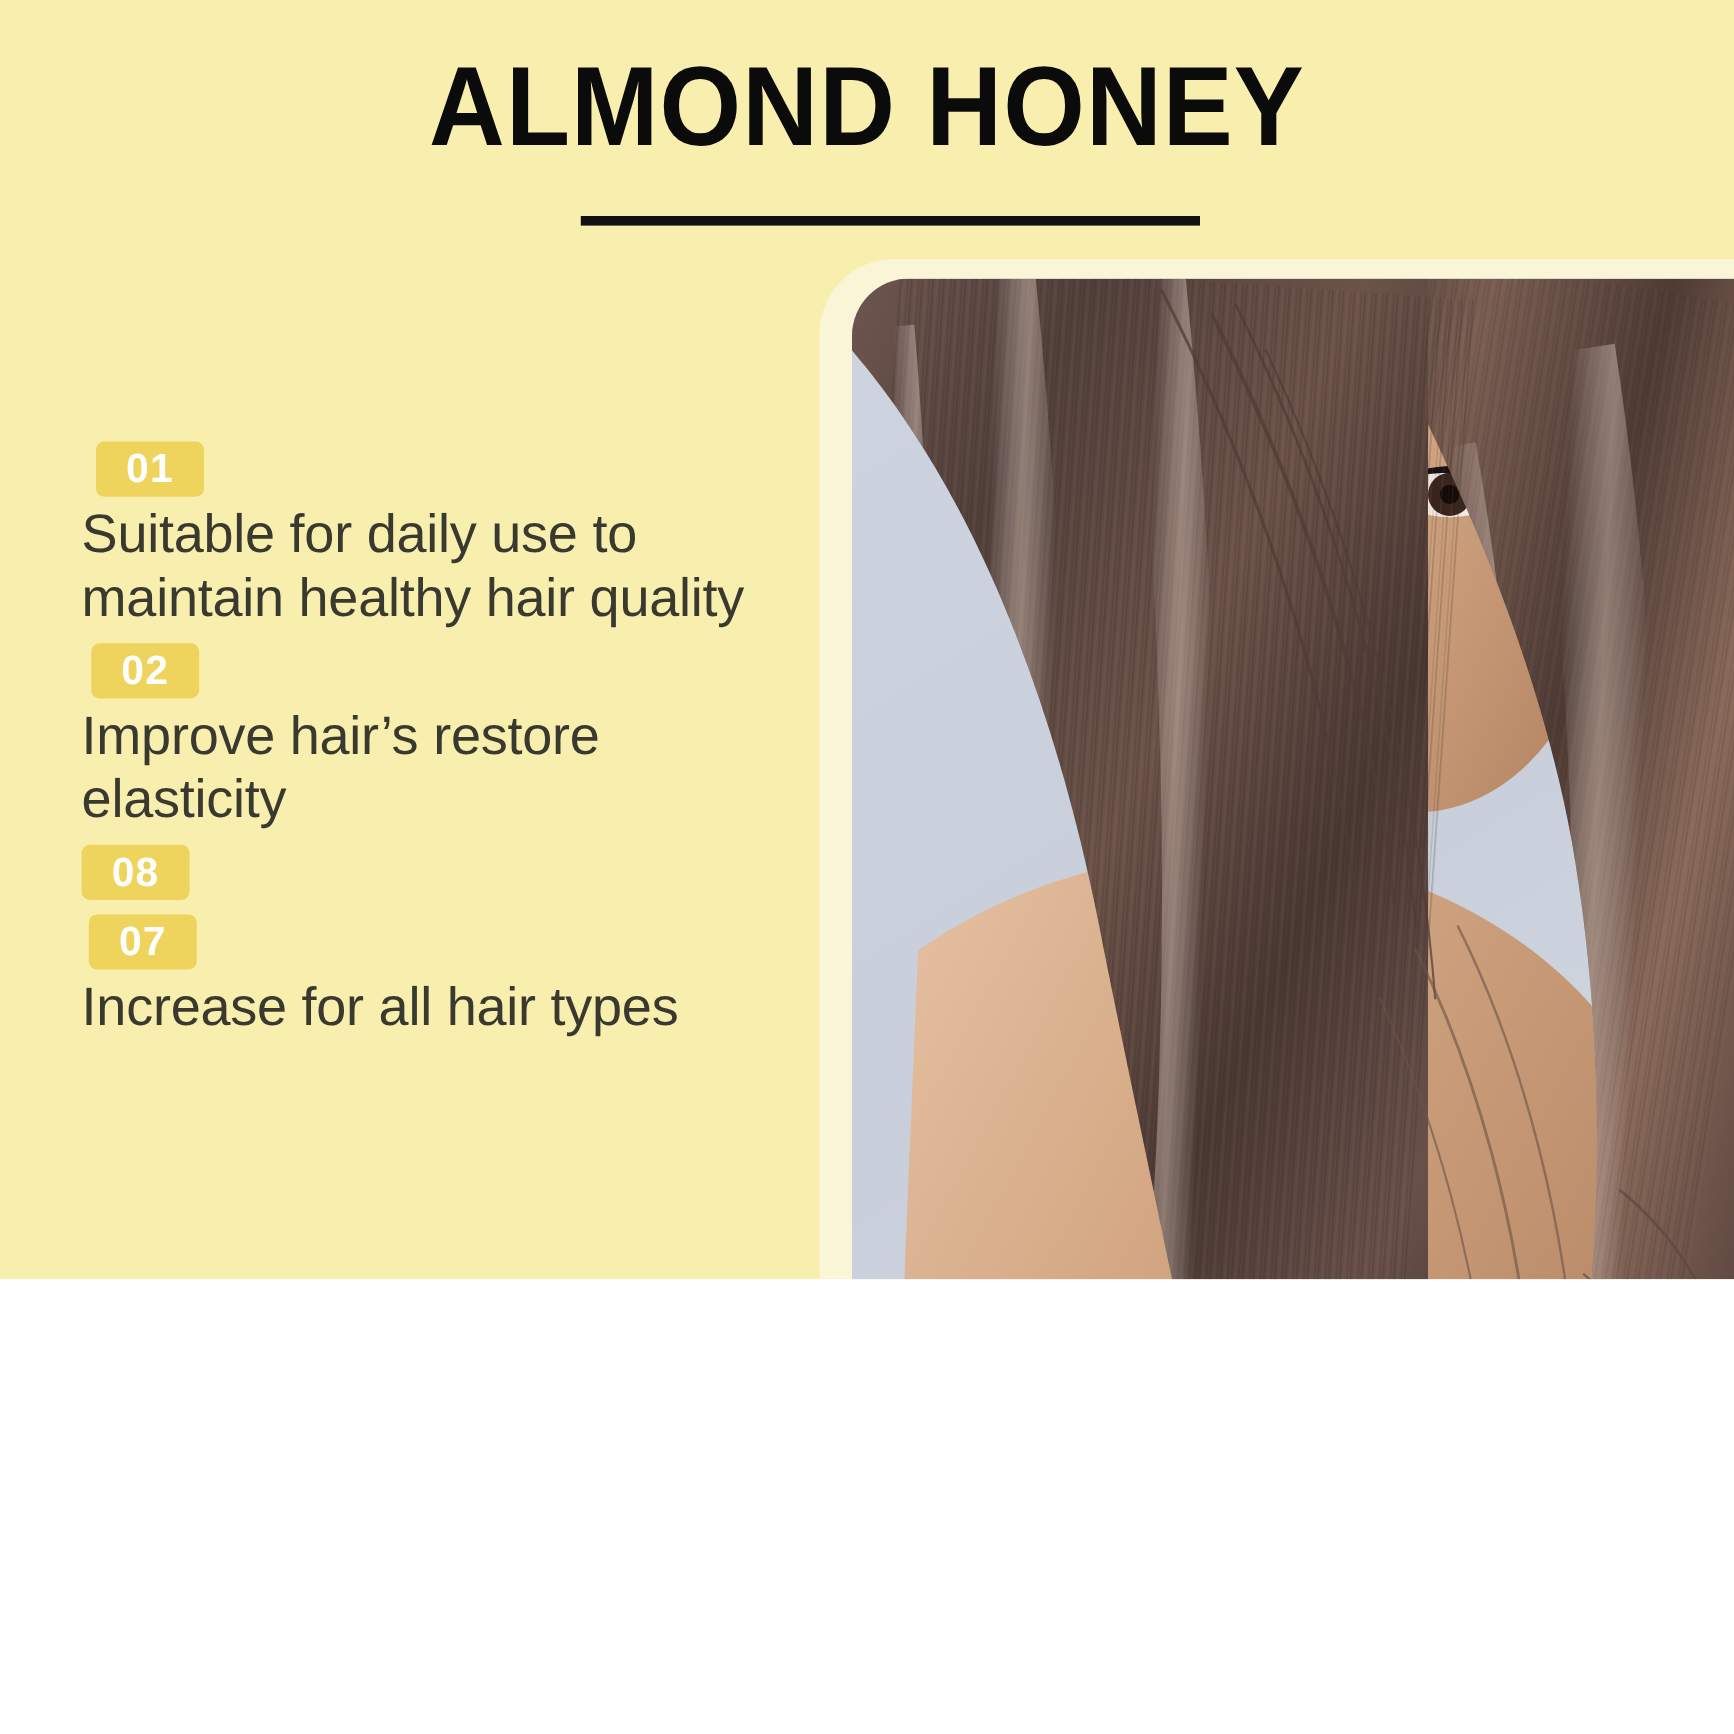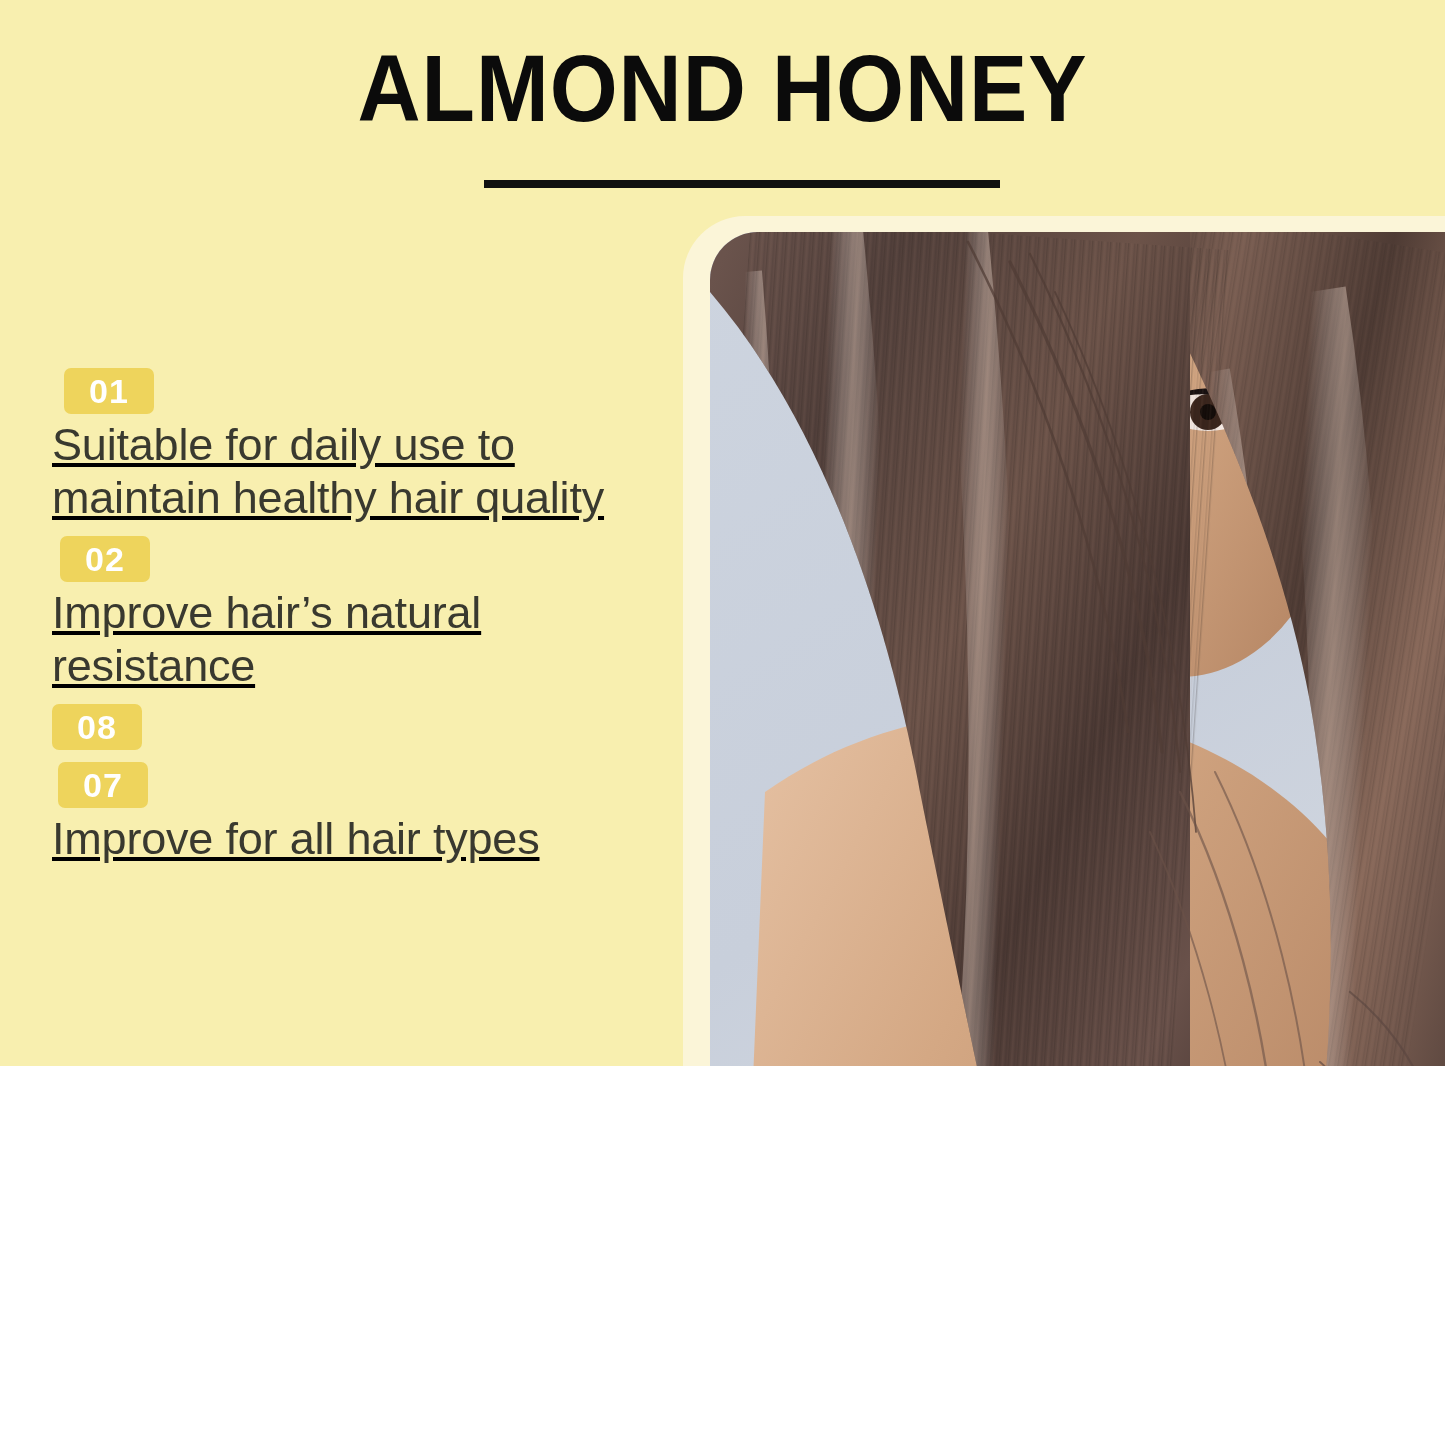--- a/index.html
+++ b/index.html
@@ -38,24 +38,23 @@
     left: 484px;
     top: 180px;
     width: 516px;
     height: 8px;
     background: #111111;
   }
 
   
   .features {
     position: absolute;
-    left: 52px;
+    left: 68px;
     top: 368px;
     width: 614px;
-    text-decoration: underline;
   }
   .feature {
     position: relative;
   }
   .badge {
     display: inline-block;
     min-width: 90px;
     height: 46px;
     line-height: 46px;
     box-sizing: border-box;
@@ -118,31 +117,31 @@
 
   <div class="features">
 
     <div class="feature f1">
       <span class="badge">01</span>
       <p class="feature-text">Suitable for daily use to maintain healthy hair quality</p>
     </div>
 
     <div class="feature f2">
       <span class="badge">02</span>
-      <p class="feature-text">Improve hair’s natural resistance</p>
+      <p class="feature-text">Improve hair’s restore elasticity</p>
     </div>
 
 
     <div class="feature f4">
       <span class="badge">08</span>
     </div>
 
     <div class="feature f5">
       <span class="badge">07</span>
-      <p class="feature-text">Improve for all hair types</p>
+      <p class="feature-text">Increase for all hair types</p>
     </div>
 
   </div>
 
   <div class="photo-frame">
     <div class="photo">
       <svg width="735" height="1160" viewBox="0 0 735 1160" xmlns="http://www.w3.org/2000/svg" aria-hidden="true">
         <defs>
           <linearGradient id="bg" x1="0" y1="0" x2="0.4" y2="1">
             <stop offset="0%" stop-color="#cdd4df"></stop>

